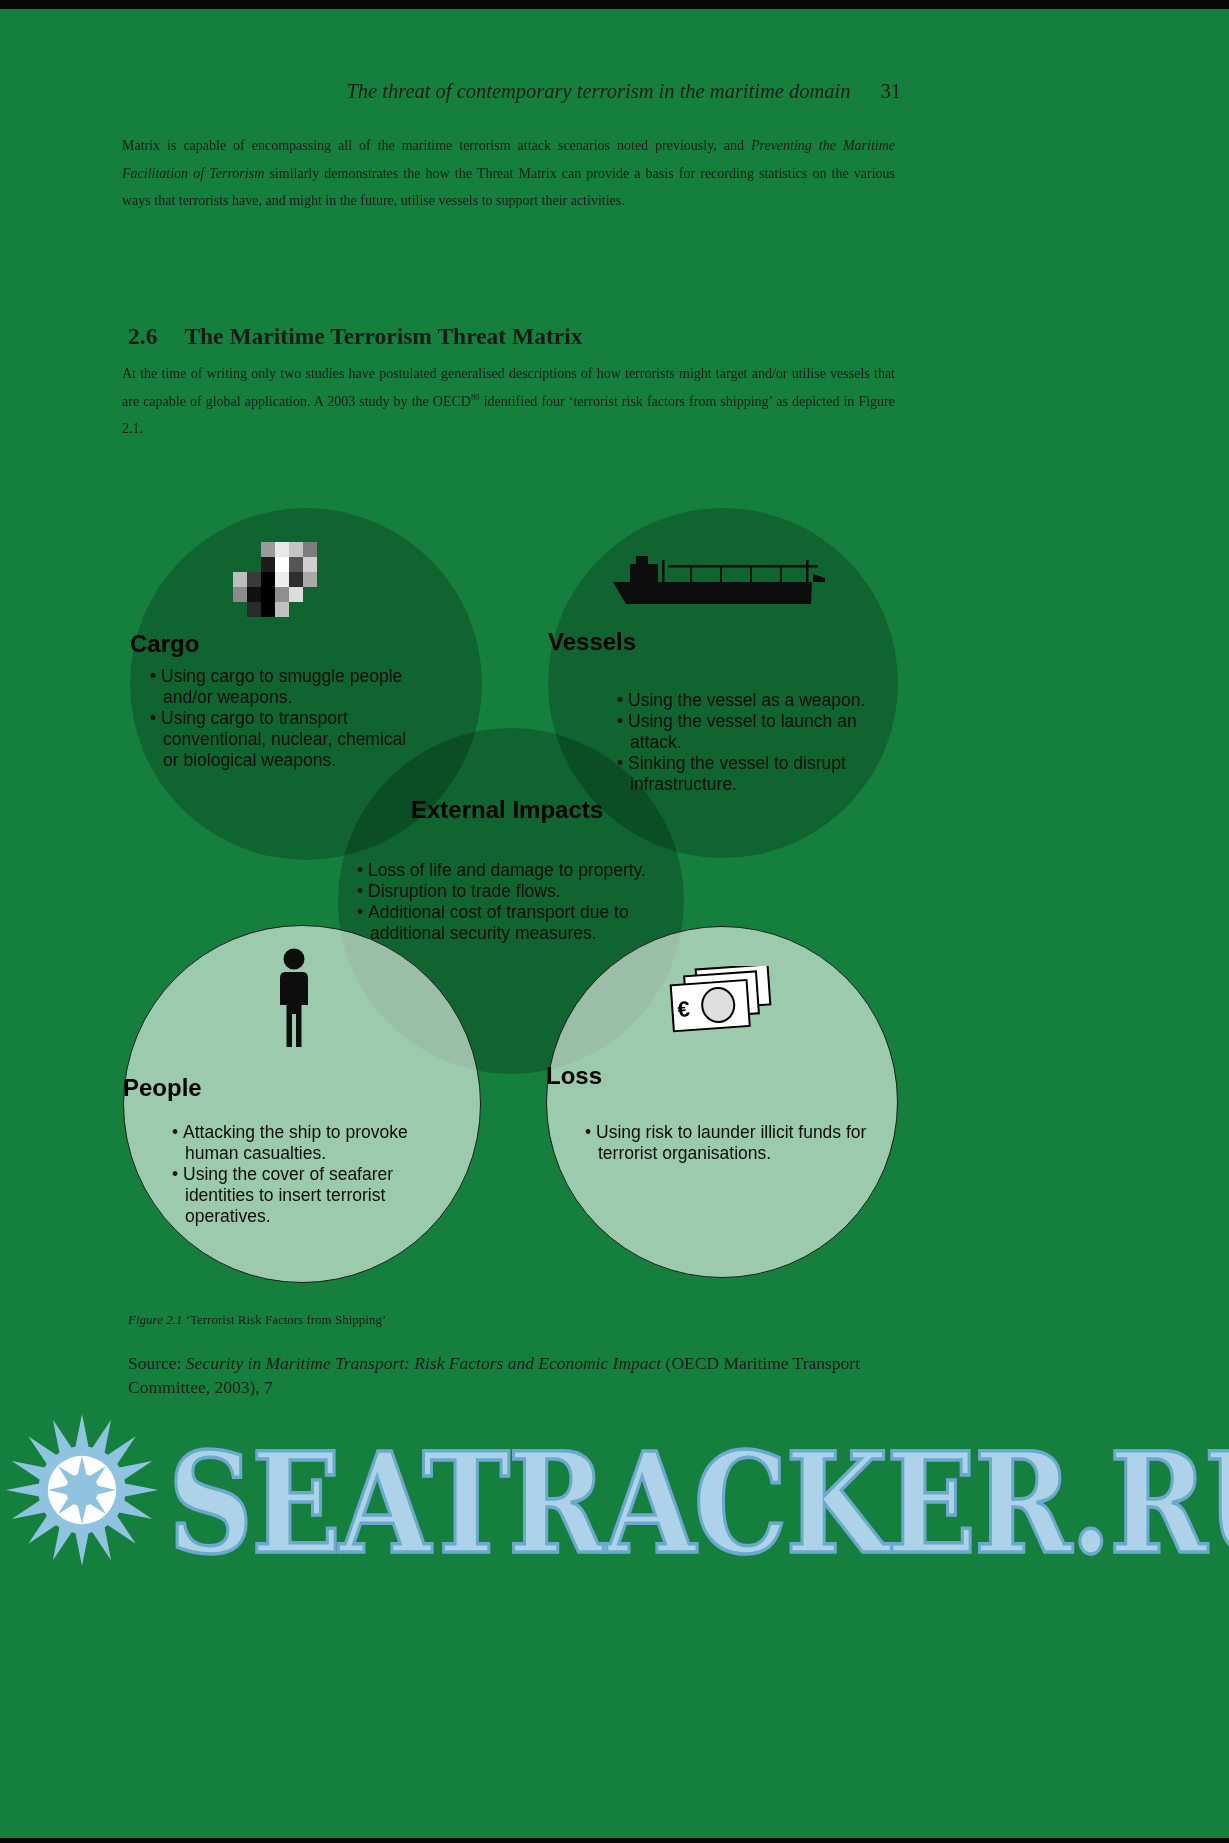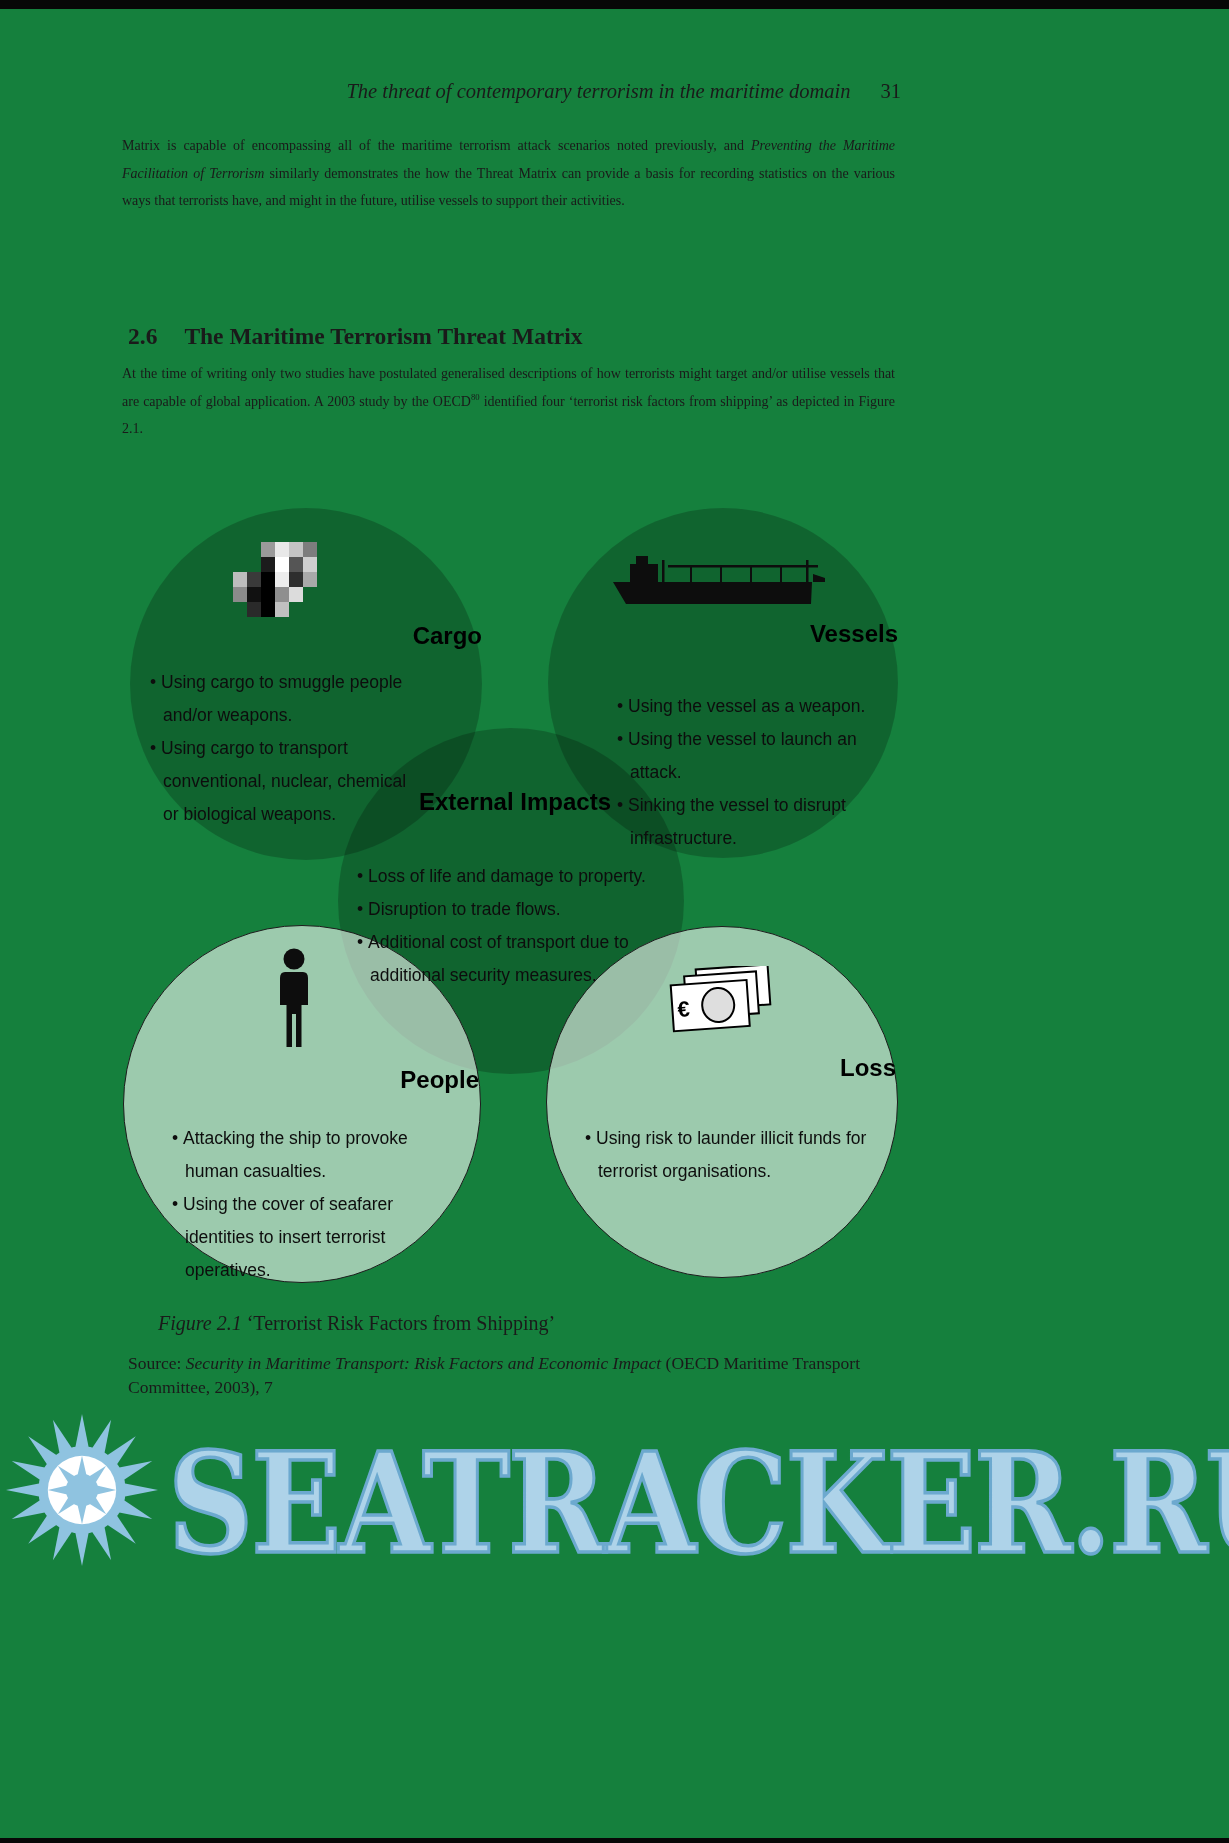--- a/index.html
+++ b/index.html
@@ -45,52 +45,52 @@
   .c-gray { background: rgba(0,0,0,0.215); }
   .c-white { background: rgba(255,255,255,0.58); border: 1.6px solid #1c1c1c; }
 
   .circle.cargo    { left: 130px; top:   8px; width: 352px; height: 352px; }
   .circle.vessels  { left: 548px; top:   8px; width: 350px; height: 350px; }
   .circle.external { left: 338px; top: 228px; width: 346px; height: 346px; }
   .circle.people   { left: 123px; top: 425px; width: 356px; height: 356px; }
   .circle.money    { left: 546px; top: 426px; width: 350px; height: 350px; }
 
   .fig-title {
-    position: absolute; text-align: right; color: #000;
+    position: absolute; text-align: left; color: #000;
     font-family: "Liberation Sans", "DejaVu Sans", sans-serif;
-    font-weight: bold; font-size: 24px; line-height: 31px;
+    font-weight: bold; font-size: 24px; line-height: 31px; margin-top: 8px;
   }
   .t-cargo    { left: 130px; top: 120px; width: 352px; }
   .t-vessels  { left: 548px; top: 118px; width: 350px; }
   .t-external { left: 411px; top: 286px; width: 200px; }
   .t-people   { left: 123px; top: 564px; width: 356px; }
   .t-money    { left: 546px; top: 552px; width: 350px; }
 
   .fig-bullets {
     position: absolute; margin: 0; padding: 0;
     font-family: "Liberation Sans", "DejaVu Sans", sans-serif;
-    font-size: 17.5px; line-height: 33px; color: #0d0d0d;
+    font-size: 17.5px; line-height: 21px; color: #0d0d0d;
   }
   .fig-bullets li { list-style: none; padding-left: 13px; text-indent: -13px; }
   .fig-bullets li::before { content: "\2022\00a0"; }
 
   .b-cargo    { left: 150px; top: 166px; width: 275px; }
   .b-vessels  { left: 617px; top: 190px; width: 250px; }
   .b-external { left: 357px; top: 360px; width: 315px; }
   .b-people   { left: 172px; top: 622px; width: 275px; }
   .b-money    { left: 585px; top: 622px; width: 305px; }
 
   .fig-icon { position: absolute; }
   .i-cargo  { left: 233px; top:  42px; width:  98px; height:  75px; }
   .i-ship   { left: 610px; top:  52px; width: 218px; height:  60px; }
   .i-person { left: 268px; top: 448px; width:  52px; height: 102px; }
   .i-money  { left: 662px; top: 466px; width: 114px; height:  72px; }
 
   
-  .fig-caption { position: absolute; left: 128px; top: 1312px; font-size: 20px; margin-left: 30px; }
+  .fig-caption { position: absolute; left: 128px; top: 1312px; font-size: 13px; }
   .fig-caption .cap-label { font-style: italic; }
   .fig-source {
     position: absolute; left: 128px; top: 1352px; width: 780px;
     font-size: 17.5px; line-height: 23.5px;
   }
   .fig-source .src-italic { font-style: italic; }
 
   
   .watermark { position: absolute; left: 0; top: 1412px; width: 1229px; height: 160px; }
   .wm-sun { position: absolute; left: 6px; top: 2px; width: 152px; height: 152px; }

